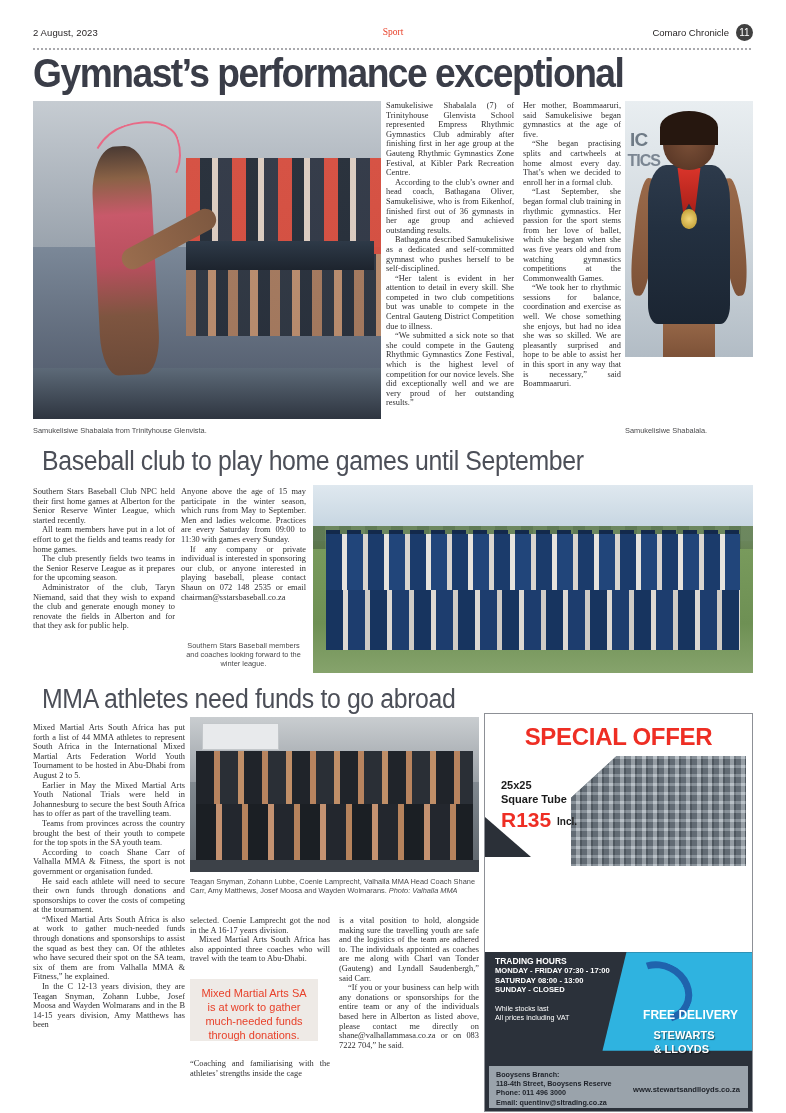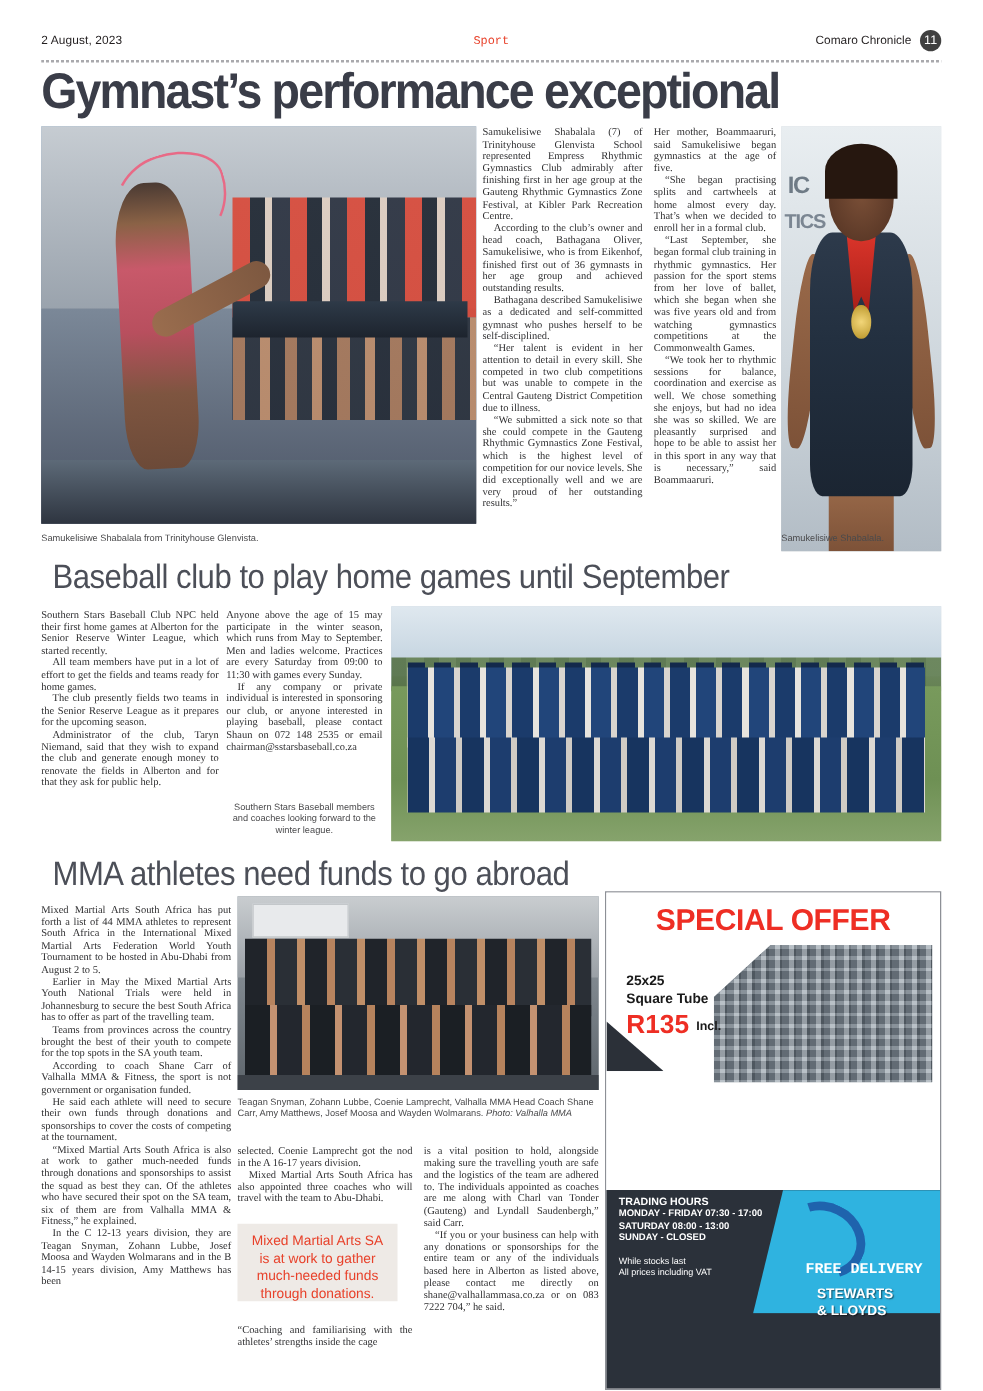--- a/index.html
+++ b/index.html
@@ -2,21 +2,21 @@
 <html><head>
 <meta charset="utf-8">
 <style>
   html,body{margin:0;padding:0;background:#ffffff;}
   body{width:786px;height:1113px;overflow:hidden;font-family:"Liberation Serif",serif;color:#231f20;}
   .page{position:relative;width:786px;height:1113px;background:#fff;}
 
   
   .masthead{position:absolute;left:33px;top:27px;width:720px;height:22px;}
   .mh-date{position:absolute;left:0;top:0;font-family:"Liberation Sans",sans-serif;font-size:9.5px;color:#231f20;letter-spacing:.1px;}
-  .mh-sport{position:absolute;left:0;right:0;top:0;text-align:center;font-family:Liberation Mono, monospace;font-size:9.5px;color:#e8412a;}
+  .mh-sport{position:absolute;left:0;right:0;top:0;text-align:center;font-family:Liberation Serif, serif;font-size:9.5px;color:#e8412a;}
   .mh-pub{position:absolute;right:24px;top:0;font-family:"Liberation Sans",sans-serif;font-size:9.5px;color:#231f20;}
   .mh-pagenum{position:absolute;right:0;top:-3px;width:17px;height:17px;border-radius:50%;background:#404040;color:#fff;font-family:"Liberation Sans",sans-serif;font-size:10px;font-weight:normal;line-height:17px;text-align:center;}
   .mh-rule{position:absolute;left:33px;top:48px;width:720px;height:2px;
     background-image:repeating-linear-gradient(to right,#a9a9ad 0px,#a9a9ad 2px,transparent 2px,transparent 4px);}
 
   
   .hl-main{position:absolute;left:33px;top:52px;width:720px;
     font-family:"Liberation Sans",sans-serif;font-weight:bold;font-size:40px;line-height:42px;
     letter-spacing:-1.6px;color:#3a3d48;transform:scaleX(.93);transform-origin:left top;}
   .hl-sec{position:absolute;font-family:"Liberation Sans",sans-serif;font-weight:normal;
@@ -154,21 +154,21 @@
      transform:rotate(26deg);}
   .ad-logo-txt{position:absolute;right:14%;top:48%;text-align:left;
      font-family:"Liberation Sans",sans-serif;font-weight:bold;font-size:11px;line-height:14px;color:#fff;
      text-shadow:1px 1px 1px rgba(0,0,0,.5);}
   .ad-hours-h{position:absolute;left:10px;top:4px;font-family:"Liberation Sans",sans-serif;
      font-weight:bold;font-size:8.5px;color:#fff;}
   .ad-hours{position:absolute;left:10px;top:14px;font-family:"Liberation Sans",sans-serif;
      font-weight:bold;font-size:7.6px;line-height:9.6px;color:#fff;}
   .ad-stock{position:absolute;left:10px;top:52px;font-family:"Liberation Sans",sans-serif;
      font-weight:normal;font-size:7.2px;line-height:9px;color:#fff;}
-  .ad-free{position:absolute;right:14px;top:56px;font-family:Liberation Mono, monospace;
+  .ad-free{position:absolute;right:14px;top:56px;font-family:Liberation Sans, sans-serif;
      font-weight:bold;font-size:12px;color:#fff;}
   .ad-branch{position:absolute;left:4px;right:4px;bottom:3px;height:42px;background:#9aa3ab;}
   .ad-branch-t{position:absolute;left:7px;top:4px;font-family:"Liberation Sans",sans-serif;
      font-weight:bold;font-size:7.2px;line-height:9.2px;color:#1d2128;}
   .ad-branch-w{position:absolute;right:8px;top:19px;font-family:"Liberation Sans",sans-serif;
      font-weight:bold;font-size:7.6px;color:#1d2128;}
 </style>
 </head>
 <body>
 
@@ -206,21 +206,21 @@
     <p>“We submitted a sick note so that she could compete in the Gauteng Rhythmic Gymnastics Zone Festival, which is the highest level of competition for our novice levels. She did exceptionally well and we are very proud of her outstanding results.”</p>
   </div>
 
   <div class="col" style="left:523px;top:101px;width:98px;height:322px;">
     <p class="noind">Her mother, Boammaaruri, said Samukelisiwe began gymnastics at the age of five.</p>
     <p>“She began practising splits and cartwheels at home almost every day. That’s when we decided to enroll her in a formal club.</p>
     <p>“Last September, she began formal club training in rhythmic gymnastics. Her passion for the sport stems from her love of ballet, which she began when she was five years old and from watching gymnastics competitions at the Commonwealth Games.</p>
     <p>“We took her to rhythmic sessions for balance, coordination and exercise as well. We chose something she enjoys, but had no idea she was so skilled. We are pleasantly surprised and hope to be able to assist her in this sport in any way that is necessary,” said Boammaaruri.</p>
   </div>
 
-  <div class="photo g2" style="left:625px;top:101px;width:128px;height:340px;">
+  <div class="photo g2" style="left:625px;top:101px;width:128px;height:256px;">
     <div class="ph-inner">
       <div class="bg"></div>
       <div class="txt1">IC</div>
       <div class="txt2">TICS</div>
       <div class="legs"></div>
         <div class="arm-l"></div>
         <div class="arm-r"></div>
       <div class="body"></div>
         <div class="ribbonN"></div>
         <div class="medal"></div>
@@ -334,16 +334,25 @@
         <span>SUNDAY - CLOSED</span>
       </div>
 
       <div class="ad-stock">
         <span>While stocks last</span><br>
         <span>All prices including VAT</span>
       </div>
 
       <div class="ad-free">FREE DELIVERY</div>
 
+      <div class="ad-branch">
+        <div class="ad-branch-t">
+          <span>Booysens Branch:</span><br>
+          <span>118-4th Street, Booysens Reserve</span><br>
+          <span>Phone: 011 496 3000</span><br>
+          <span>Email: quentinv@sltrading.co.za</span>
+        </div>
+        <div class="ad-branch-w">www.stewartsandlloyds.co.za</div>
+      </div>
     </div>
   </div>
 
 </div>
 
 </body></html>

